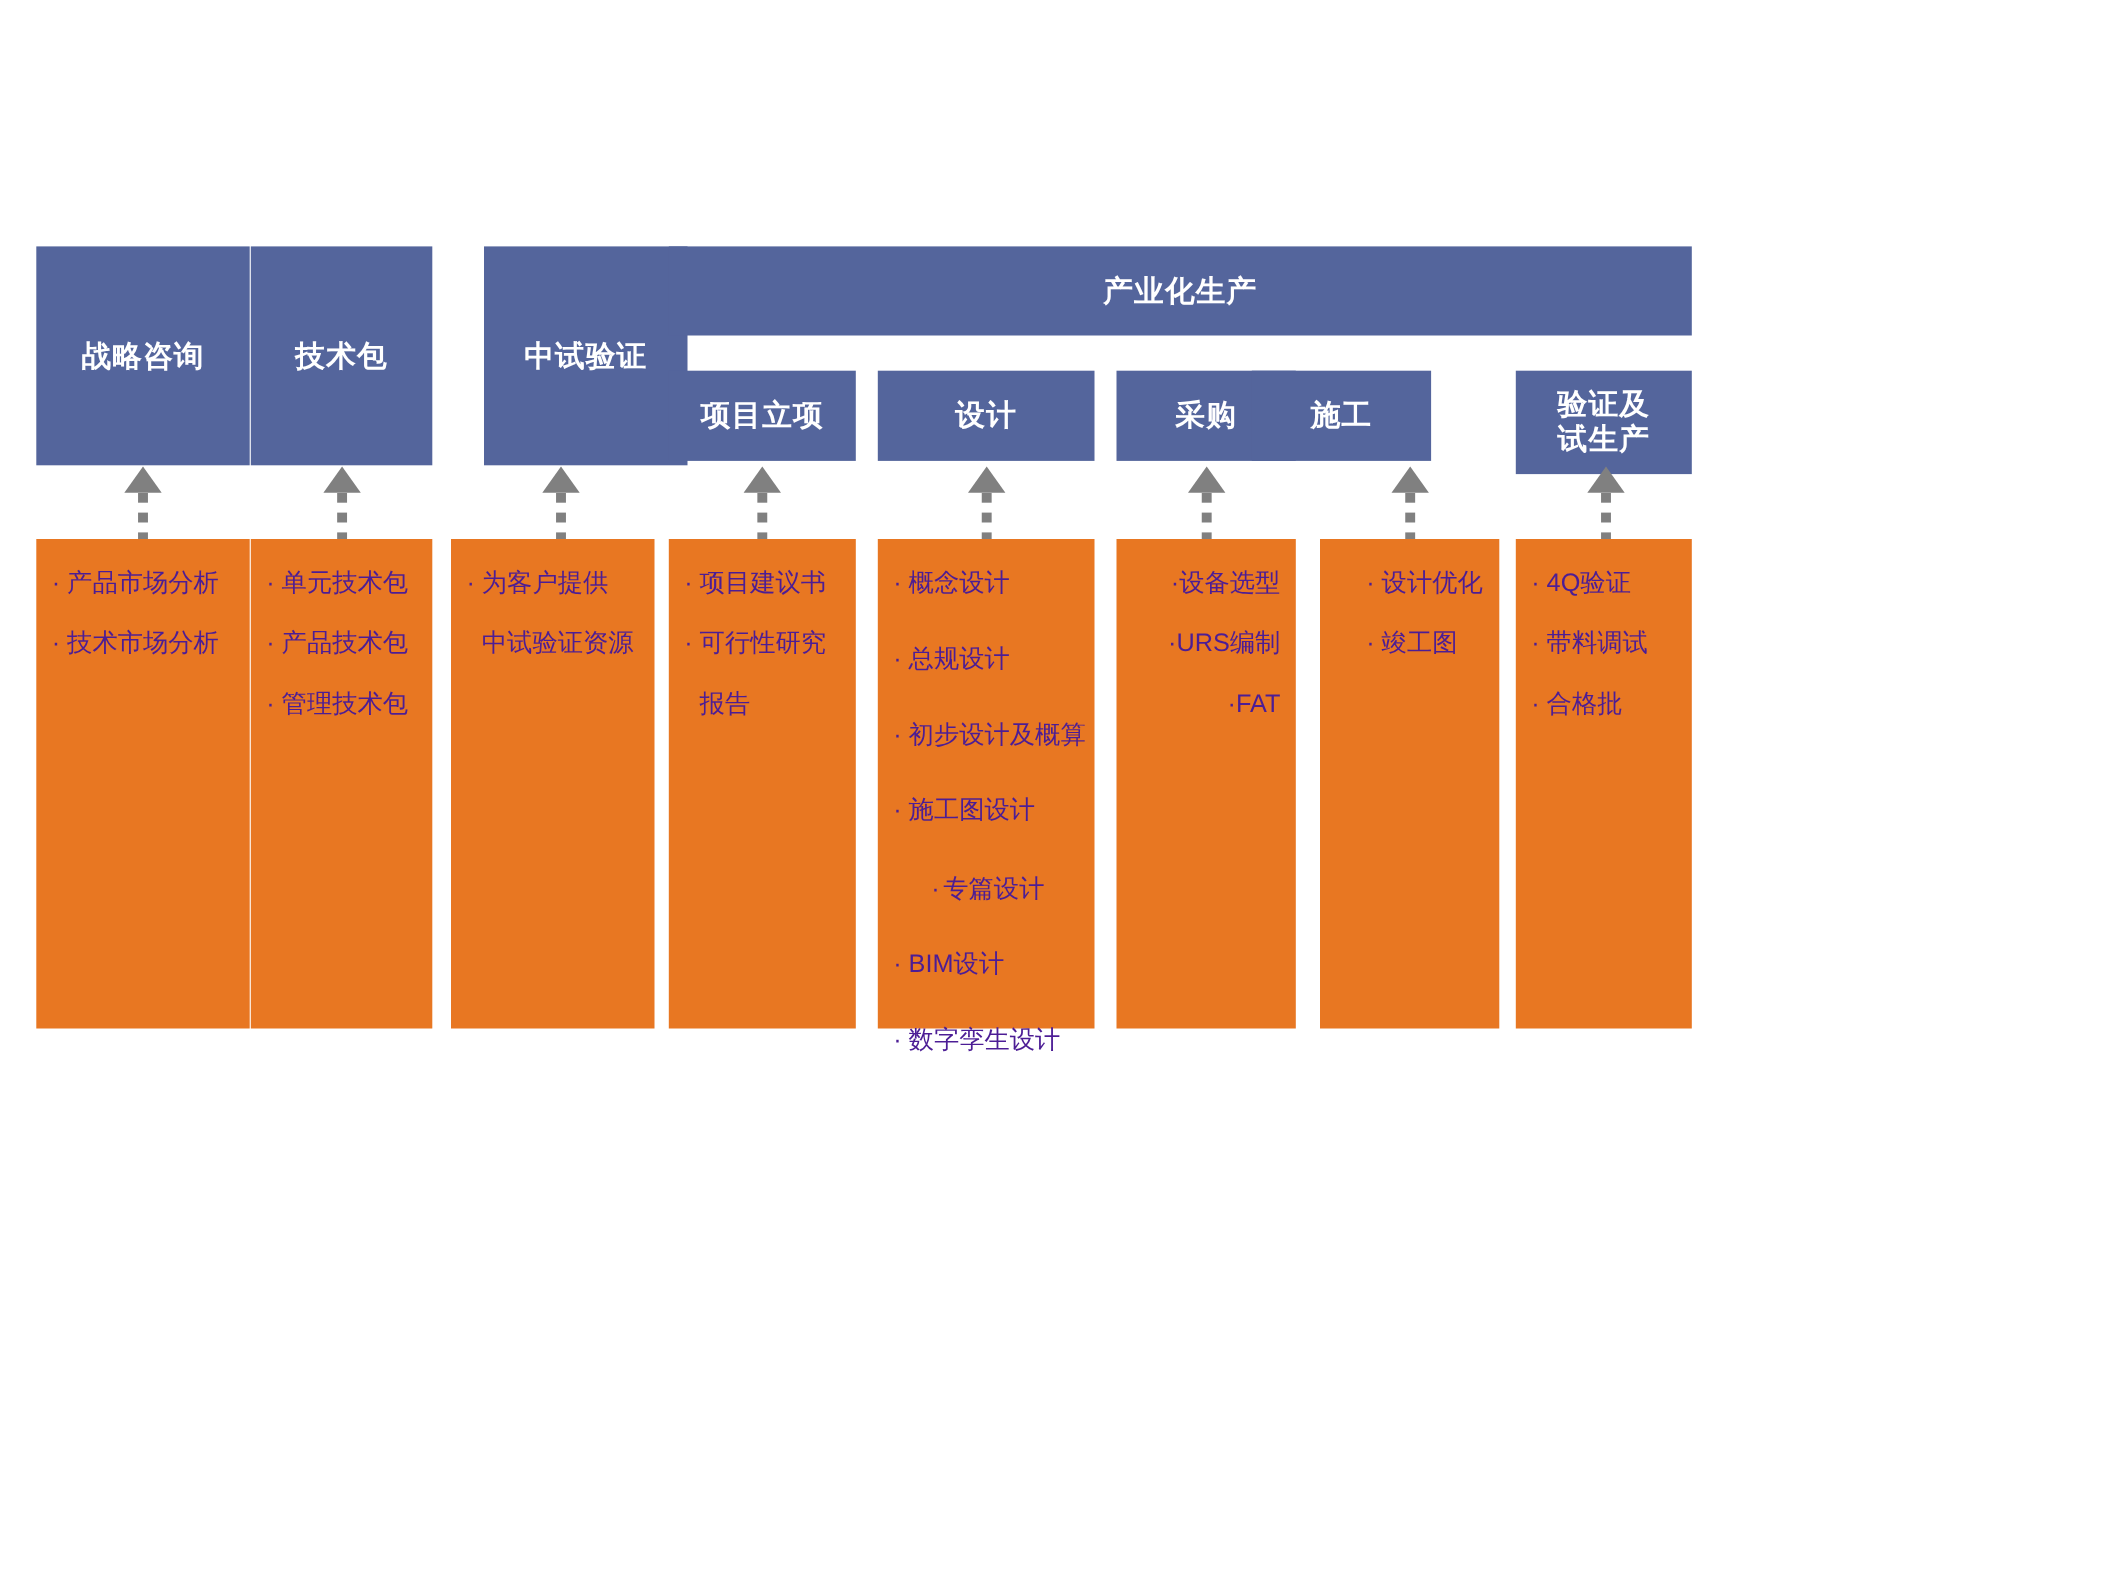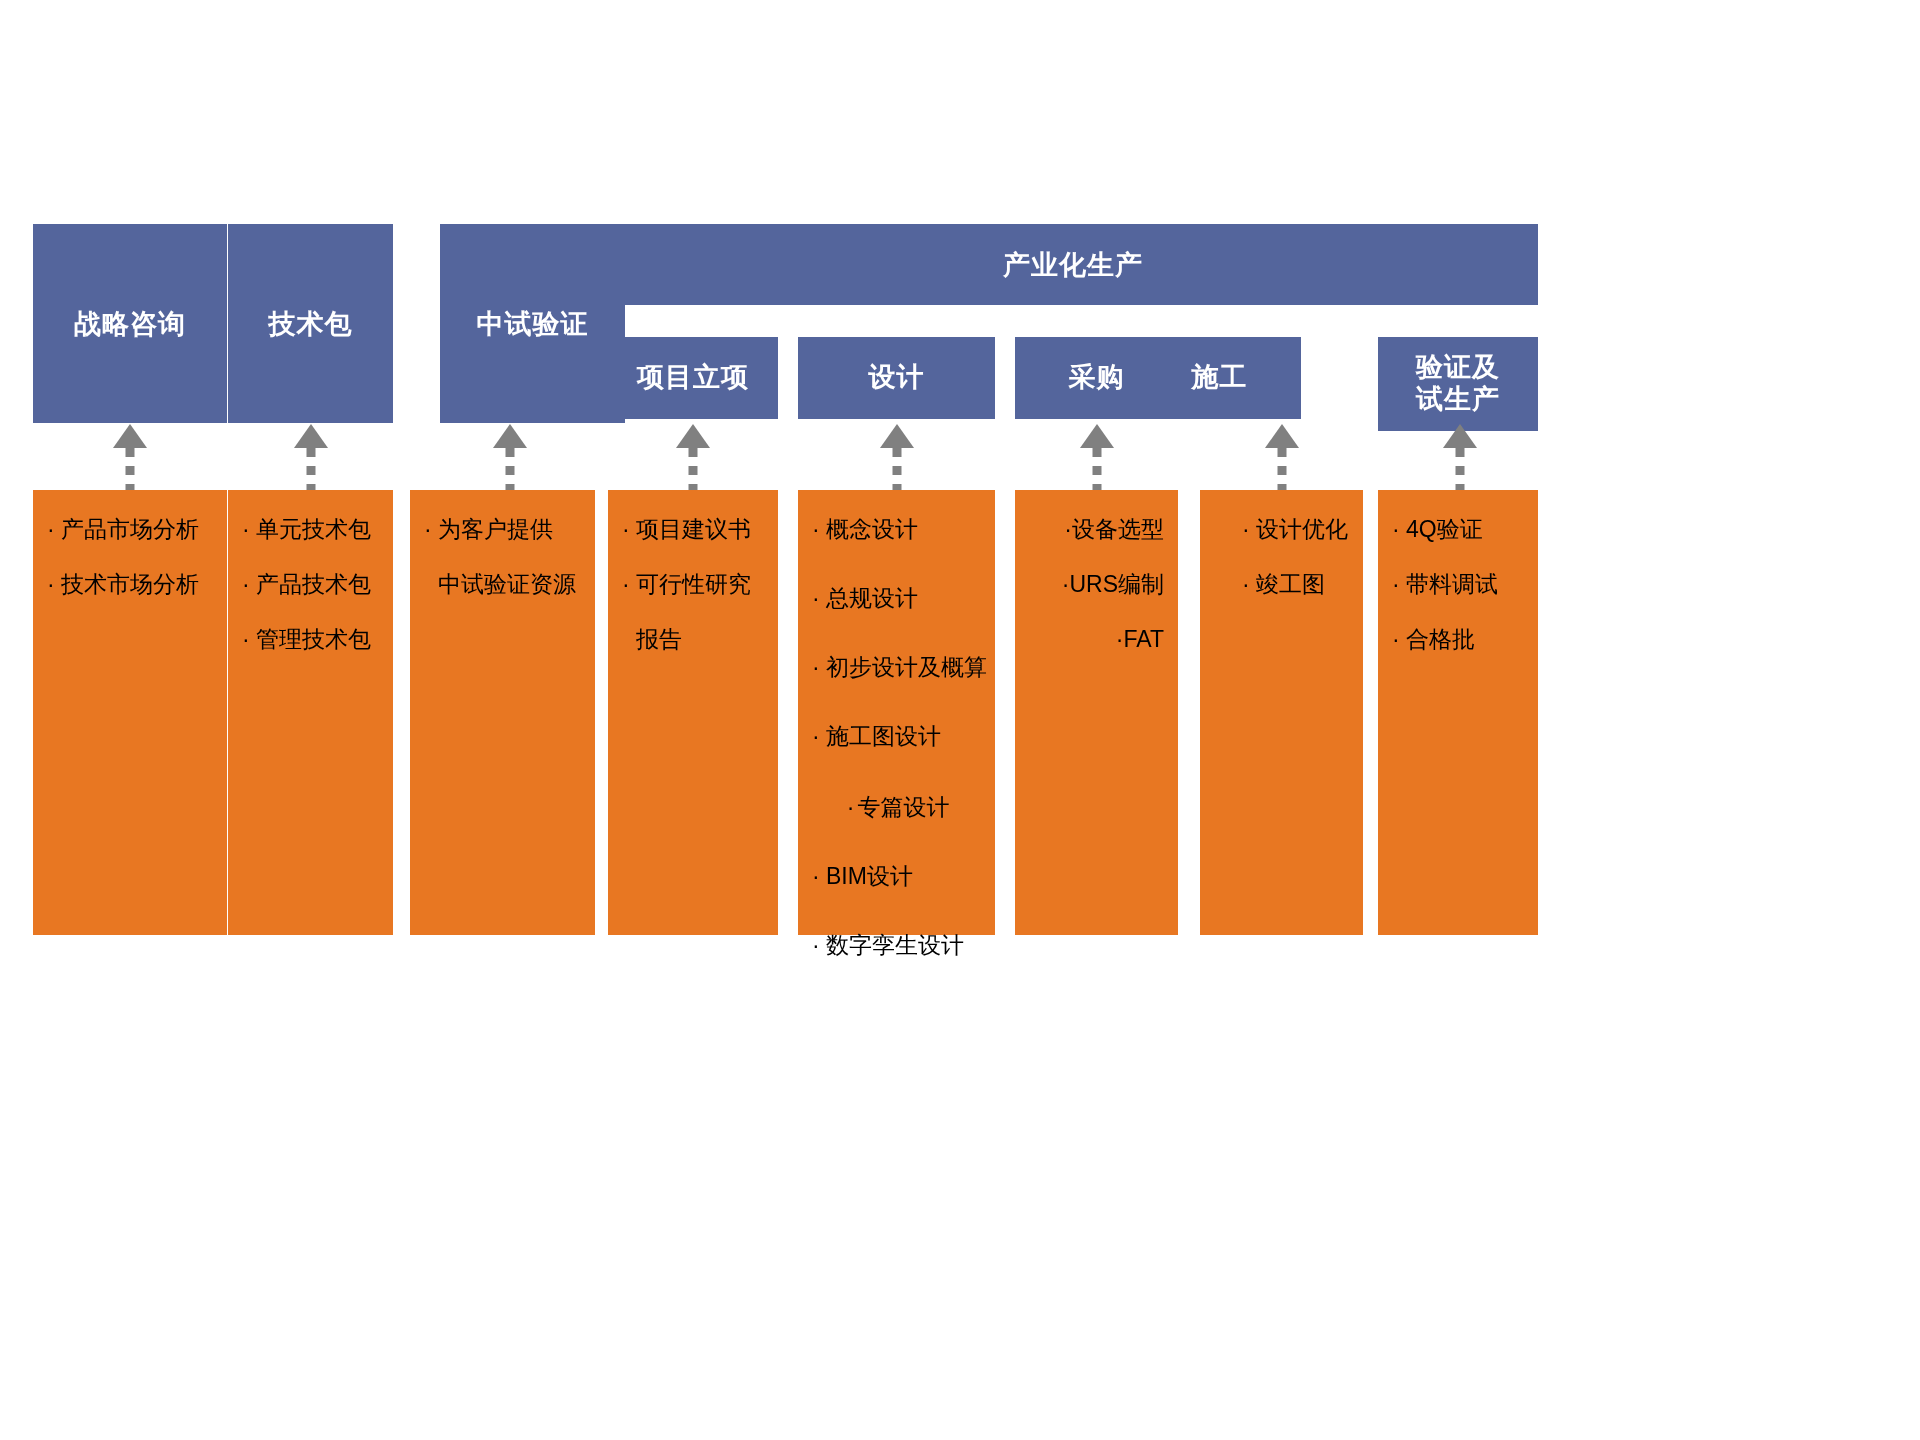--- a/index.html
+++ b/index.html
@@ -45,21 +45,21 @@
   .orange-list {
     position: absolute;
     box-sizing: border-box;
     padding: 28px 14px 0 14px;
     display: flex;
     flex-direction: column;
   }
   .bullet {
     font-size: 23px;
     line-height: 1.0;
-    color: #000000;
+    color: #4c1d95;
     white-space: nowrap;
     margin-bottom: 32px;
     font-weight: normal;
   }
   .bullet .dot {
     display: inline-block;
     width: 14px;
   }
   .bullet.nodot .dot { visibility: hidden; }
 

